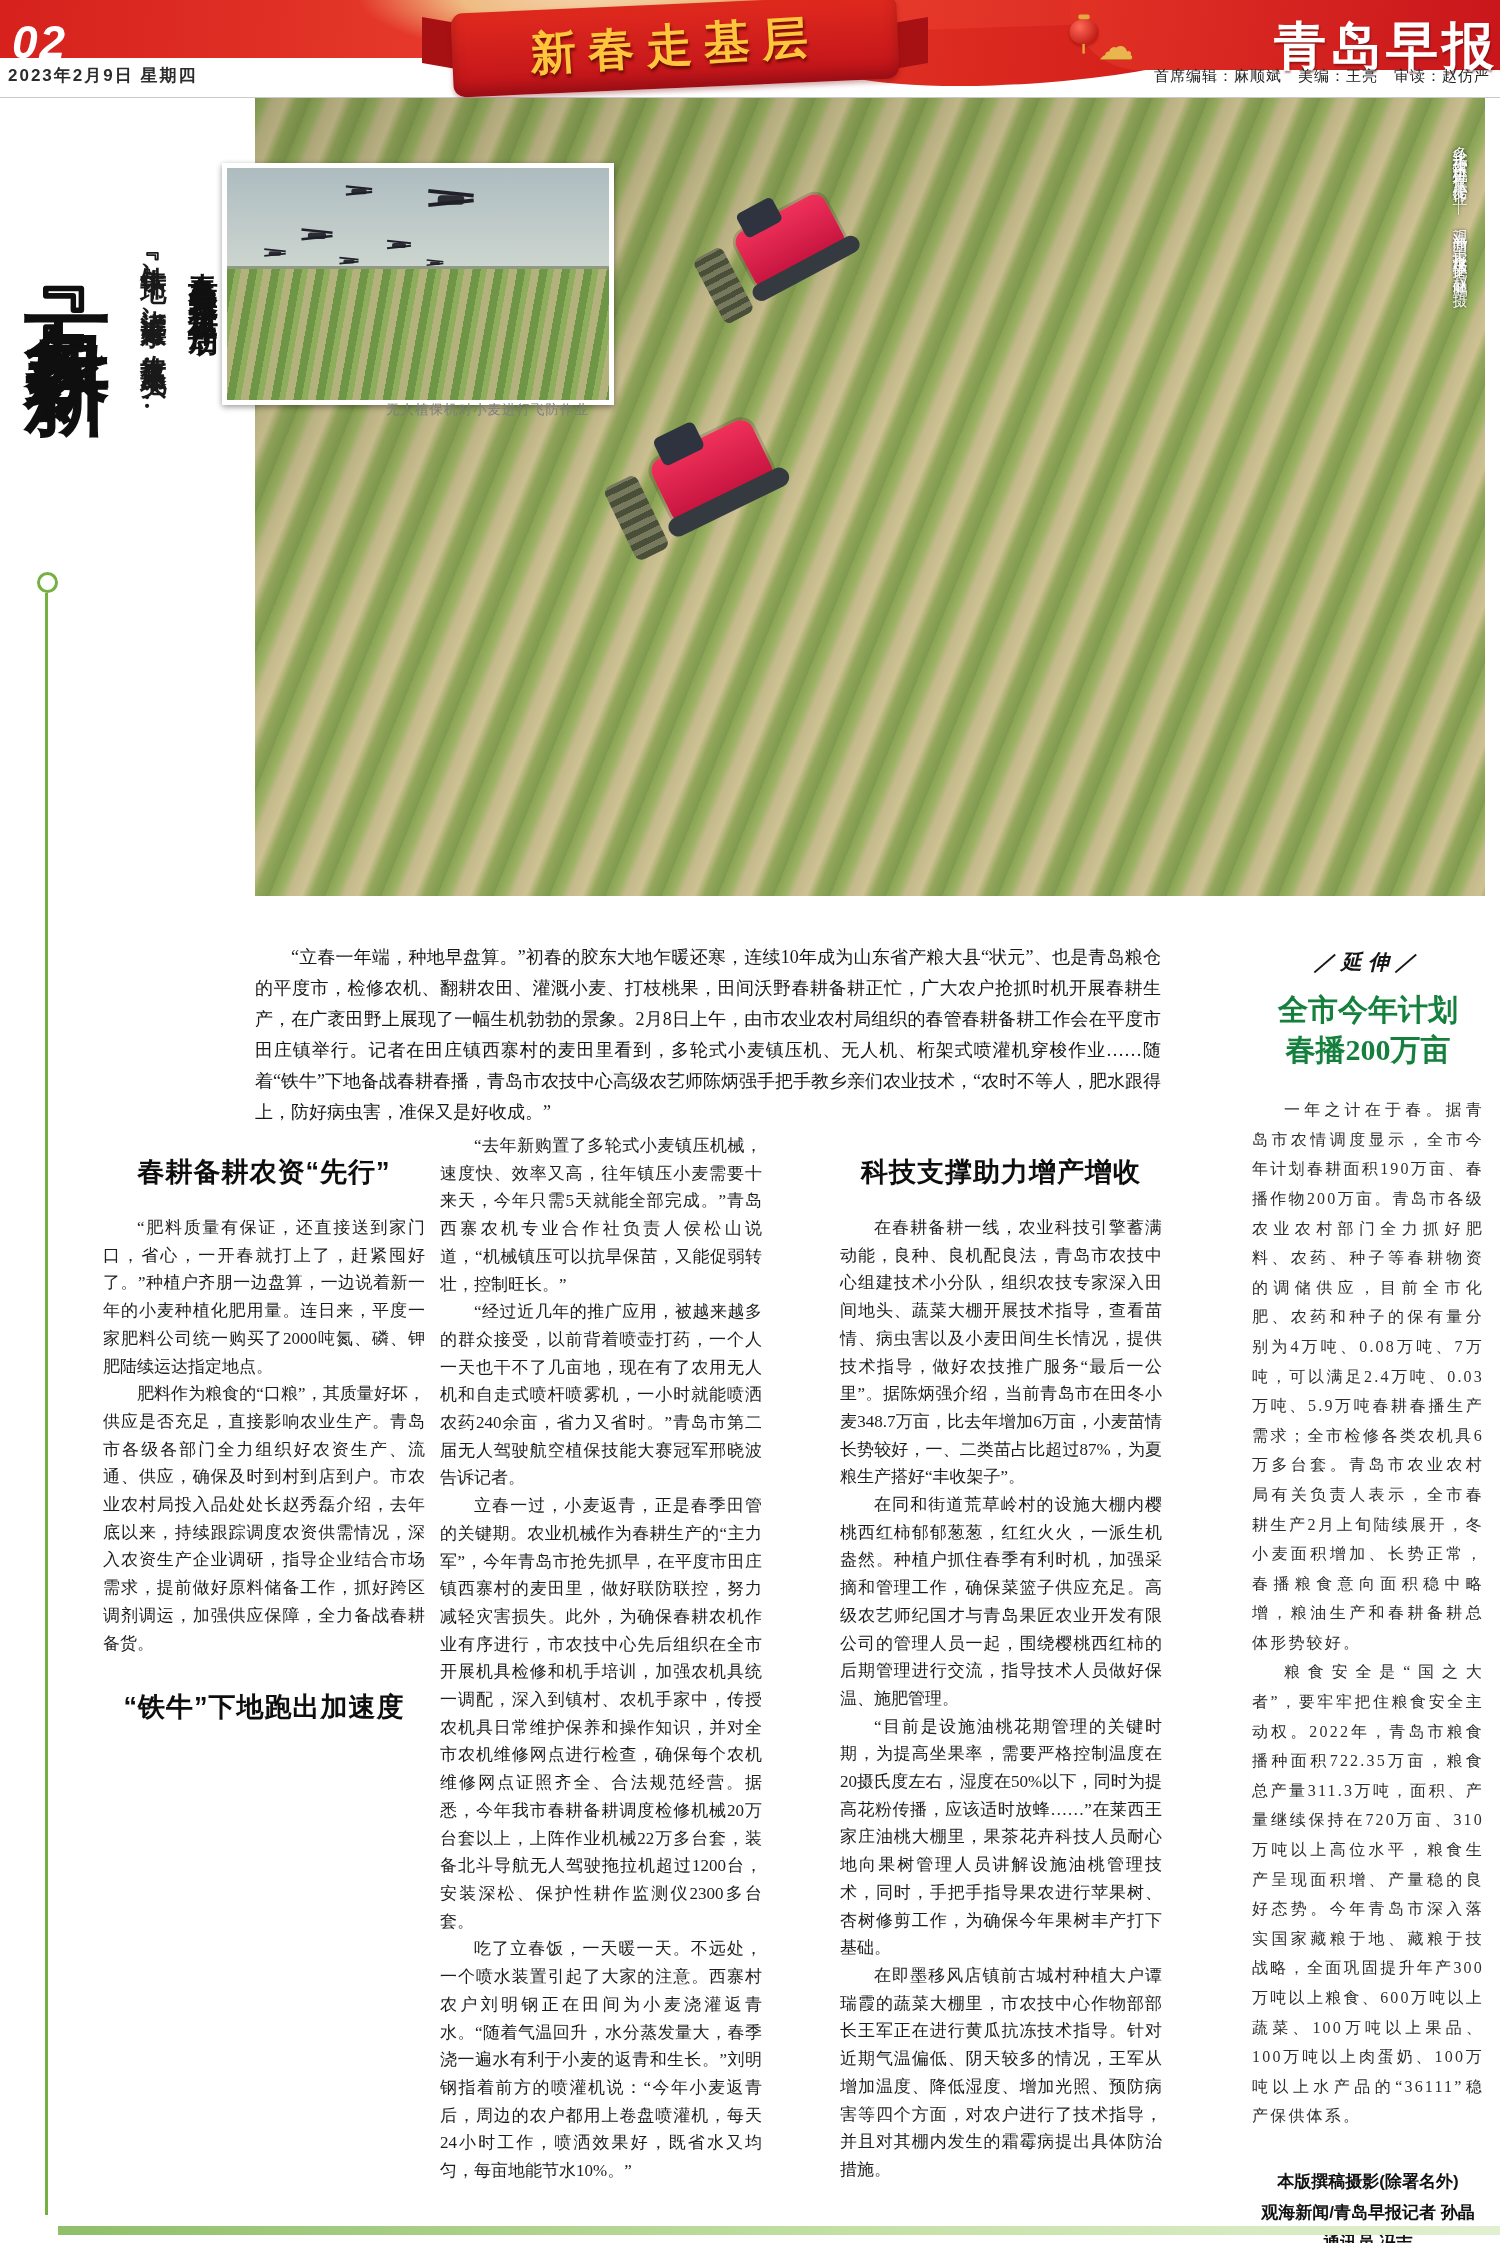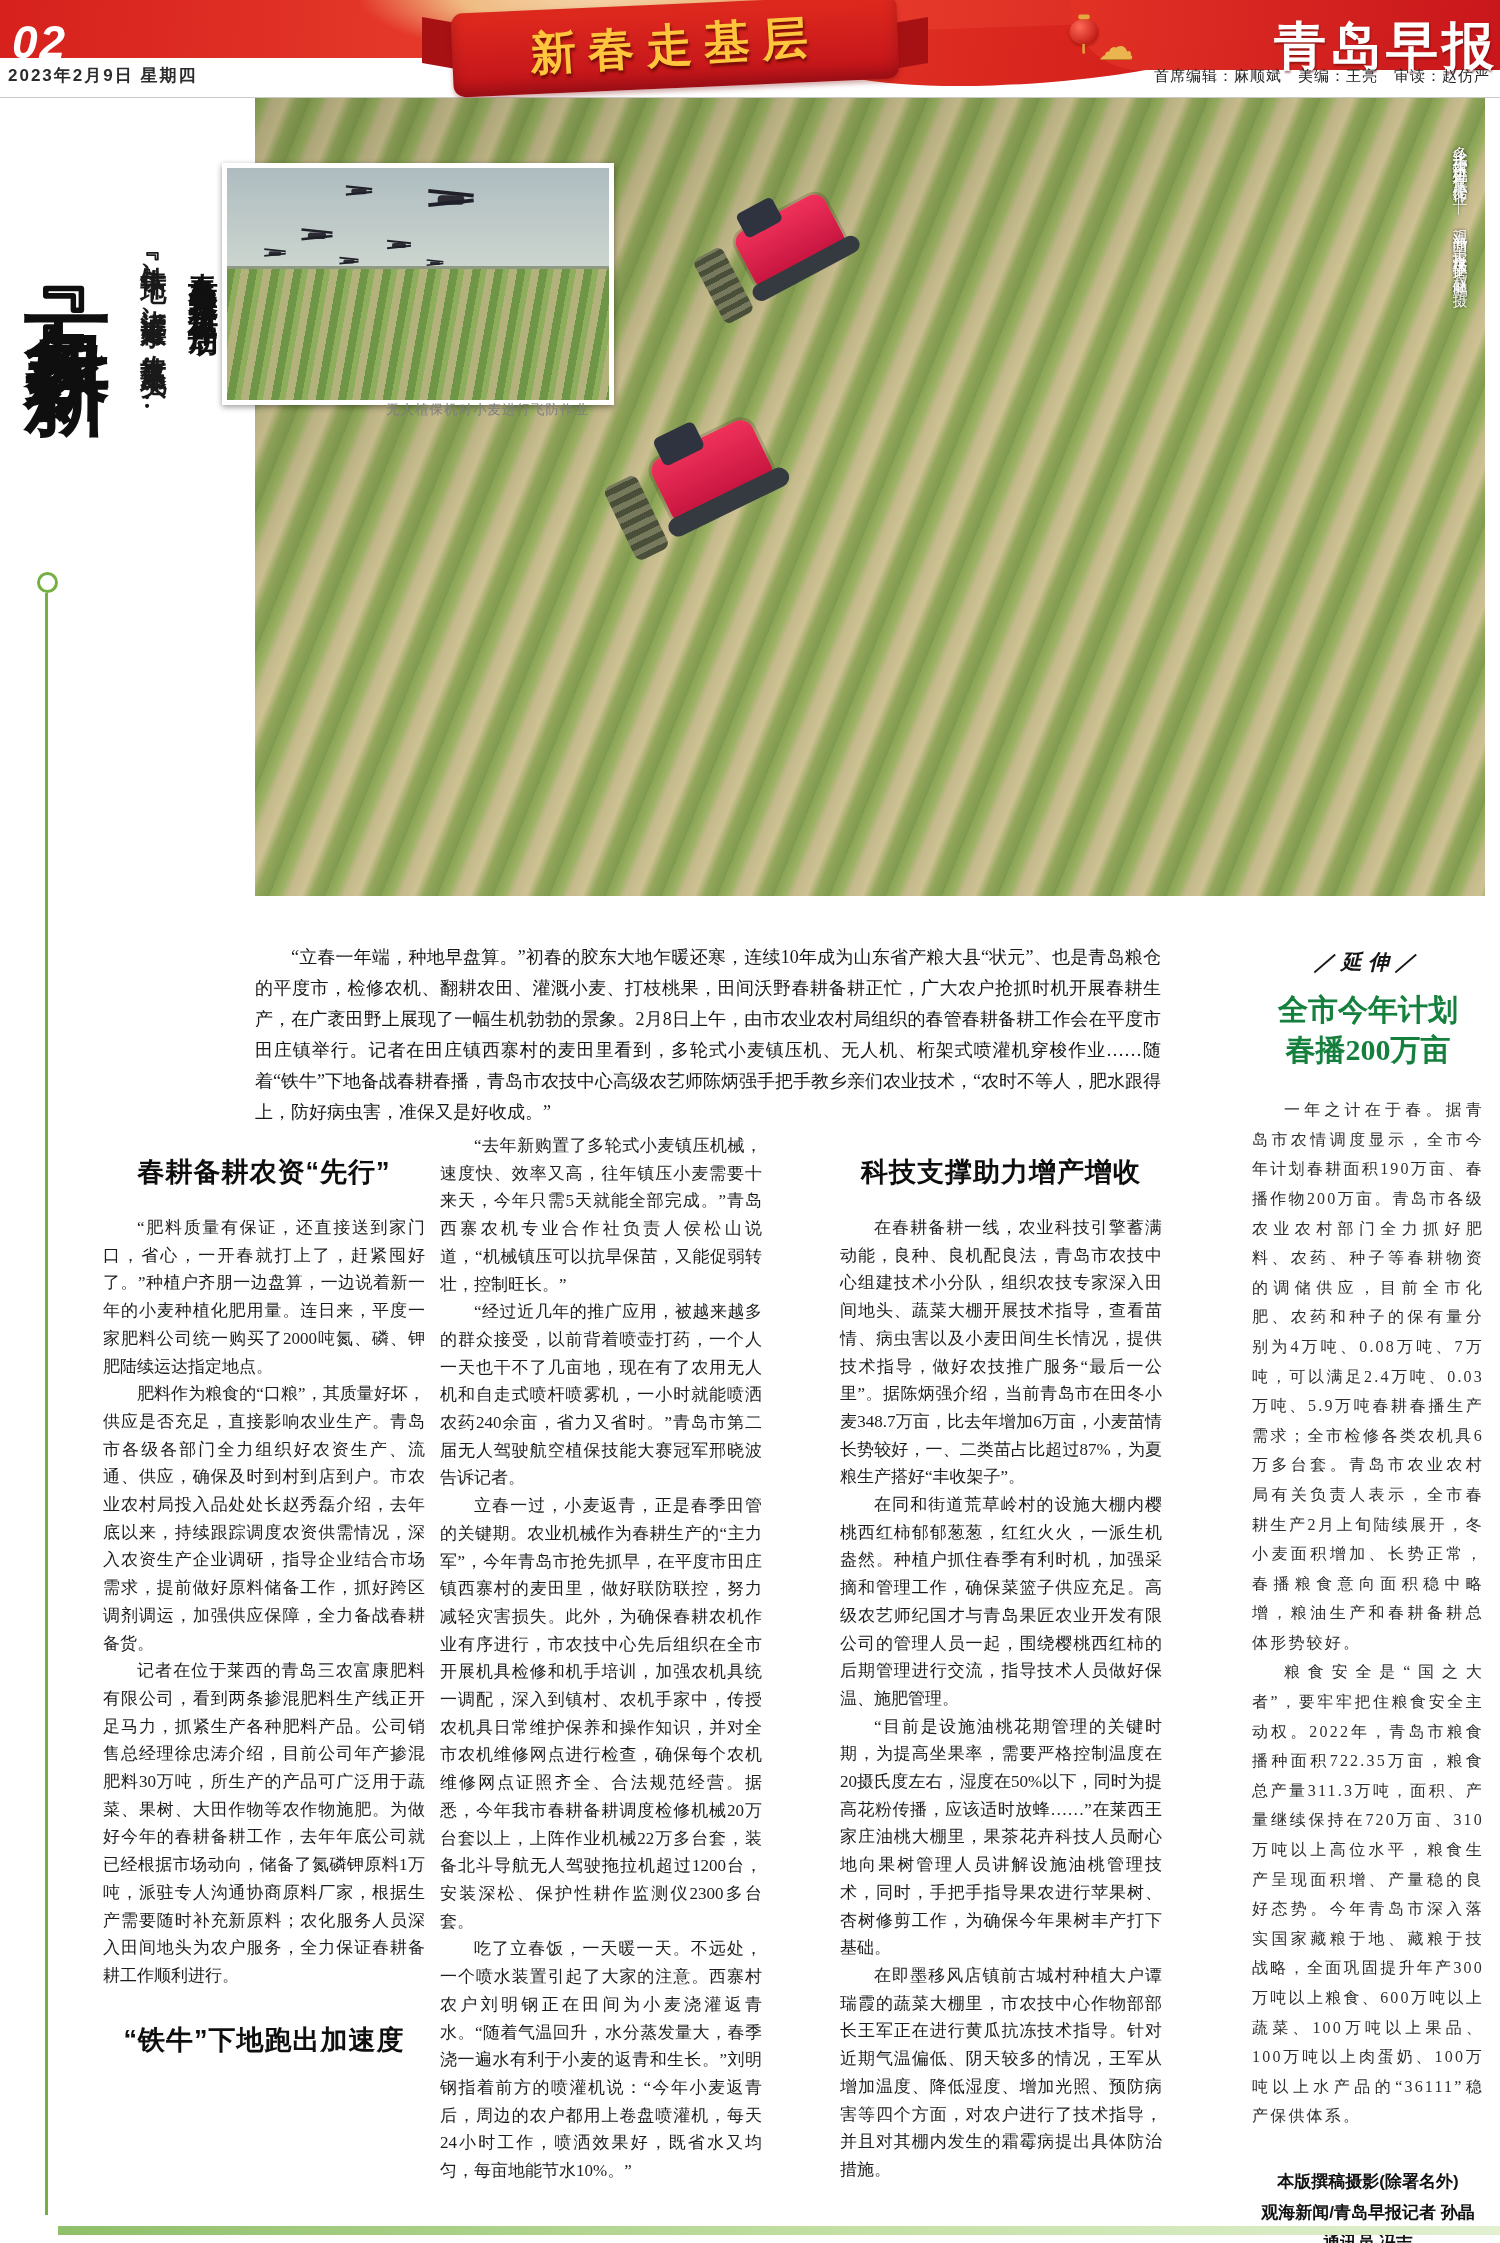--- a/index.html
+++ b/index.html
@@ -190,21 +190,20 @@
   <div class="inset-caption">无人植保机对小麦进行飞防作业</div>
 
   <div class="lede">
     <p>“立春一年端，种地早盘算。”初春的胶东大地乍暖还寒，连续10年成为山东省产粮大县“状元”、也是青岛粮仓的平度市，检修农机、翻耕农田、灌溉小麦、打枝桃果，田间沃野春耕备耕正忙，广大农户抢抓时机开展春耕生产，在广袤田野上展现了一幅生机勃勃的景象。2月8日上午，由市农业农村局组织的春管春耕备耕工作会在平度市田庄镇举行。记者在田庄镇西寨村的麦田里看到，多轮式小麦镇压机、无人机、桁架式喷灌机穿梭作业……随着“铁牛”下地备战春耕春播，青岛市农技中心高级农艺师陈炳强手把手教乡亲们农业技术，“农时不等人，肥水跟得上，防好病虫害，准保又是好收成。”</p>
   </div>
 
   <div class="col col1">
     <div class="col-head">春耕备耕农资“先行”</div>
     <p>“肥料质量有保证，还直接送到家门口，省心，一开春就打上了，赶紧囤好了。”种植户齐朋一边盘算，一边说着新一年的小麦种植化肥用量。连日来，平度一家肥料公司统一购买了2000吨氮、磷、钾肥陆续运达指定地点。</p>
     <p>肥料作为粮食的“口粮”，其质量好坏，供应是否充足，直接影响农业生产。青岛市各级各部门全力组织好农资生产、流通、供应，确保及时到村到店到户。市农业农村局投入品处处长赵秀磊介绍，去年底以来，持续跟踪调度农资供需情况，深入农资生产企业调研，指导企业结合市场需求，提前做好原料储备工作，抓好跨区调剂调运，加强供应保障，全力备战春耕备货。</p>
-    <p>记者在位于莱西的青岛三农富康肥料有限公司，看到两条掺混肥料生产线正开足马力，抓紧生产各种肥料产品。公司销售总经理徐忠涛介绍，目前公司年产掺混肥料30万吨，所生产的产品可广泛用于蔬菜、果树、大田作物等农作物施肥。为做好今年的春耕备耕工作，去年年底公司就已经根据市场动向，储备了氮磷钾原料1万吨，派驻专人沟通协商原料厂家，根据生产需要随时补充新原料；农化服务人员深入田间地头为农户服务，全力保证春耕备耕工作顺利进行。</p>
     <div class="col-head mid">“铁牛”下地跑出加速度</div>
   </div>
 
   <div class="col col2">
     <p>“去年新购置了多轮式小麦镇压机械，速度快、效率又高，往年镇压小麦需要十来天，今年只需5天就能全部完成。”青岛西寨农机专业合作社负责人侯松山说道，“机械镇压可以抗旱保苗，又能促弱转壮，控制旺长。”</p>
     <p>“经过近几年的推广应用，被越来越多的群众接受，以前背着喷壶打药，一个人一天也干不了几亩地，现在有了农用无人机和自走式喷杆喷雾机，一小时就能喷洒农药240余亩，省力又省时。”青岛市第二届无人驾驶航空植保技能大赛冠军邢晓波告诉记者。</p>
     <p>立春一过，小麦返青，正是春季田管的关键期。农业机械作为春耕生产的“主力军”，今年青岛市抢先抓早，在平度市田庄镇西寨村的麦田里，做好联防联控，努力减轻灾害损失。此外，为确保春耕农机作业有序进行，市农技中心先后组织在全市开展机具检修和机手培训，加强农机具统一调配，深入到镇村、农机手家中，传授农机具日常维护保养和操作知识，并对全市农机维修网点进行检查，确保每个农机维修网点证照齐全、合法规范经营。据悉，今年我市春耕备耕调度检修机械20万台套以上，上阵作业机械22万多台套，装备北斗导航无人驾驶拖拉机超过1200台，安装深松、保护性耕作监测仪2300多台套。</p>
     <p>吃了立春饭，一天暖一天。不远处，一个喷水装置引起了大家的注意。西寨村农户刘明钢正在田间为小麦浇灌返青水。“随着气温回升，水分蒸发量大，春季浇一遍水有利于小麦的返青和生长。”刘明钢指着前方的喷灌机说：“今年小麦返青后，周边的农户都用上卷盘喷灌机，每天24小时工作，喷洒效果好，既省水又均匀，每亩地能节水10%。”</p>
   </div>
 

